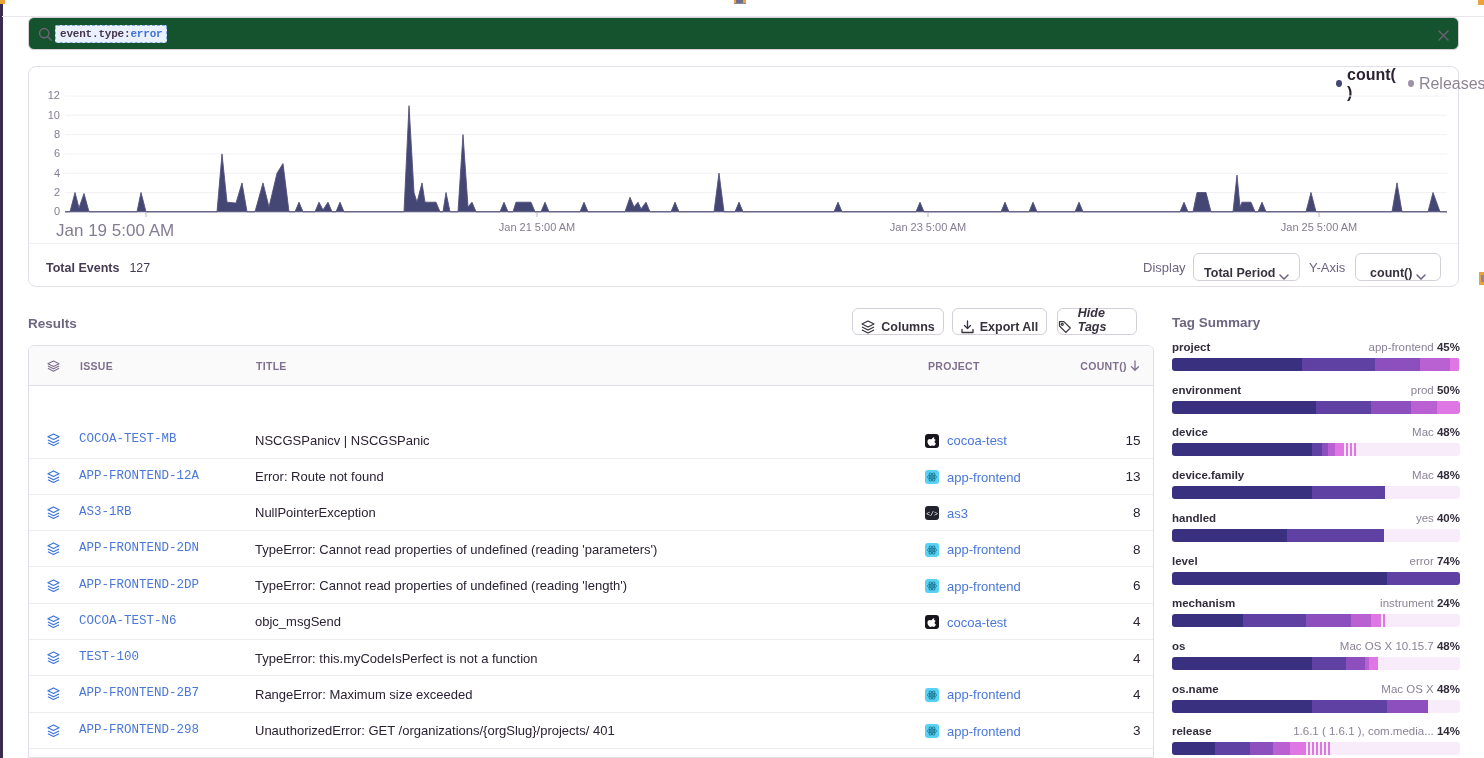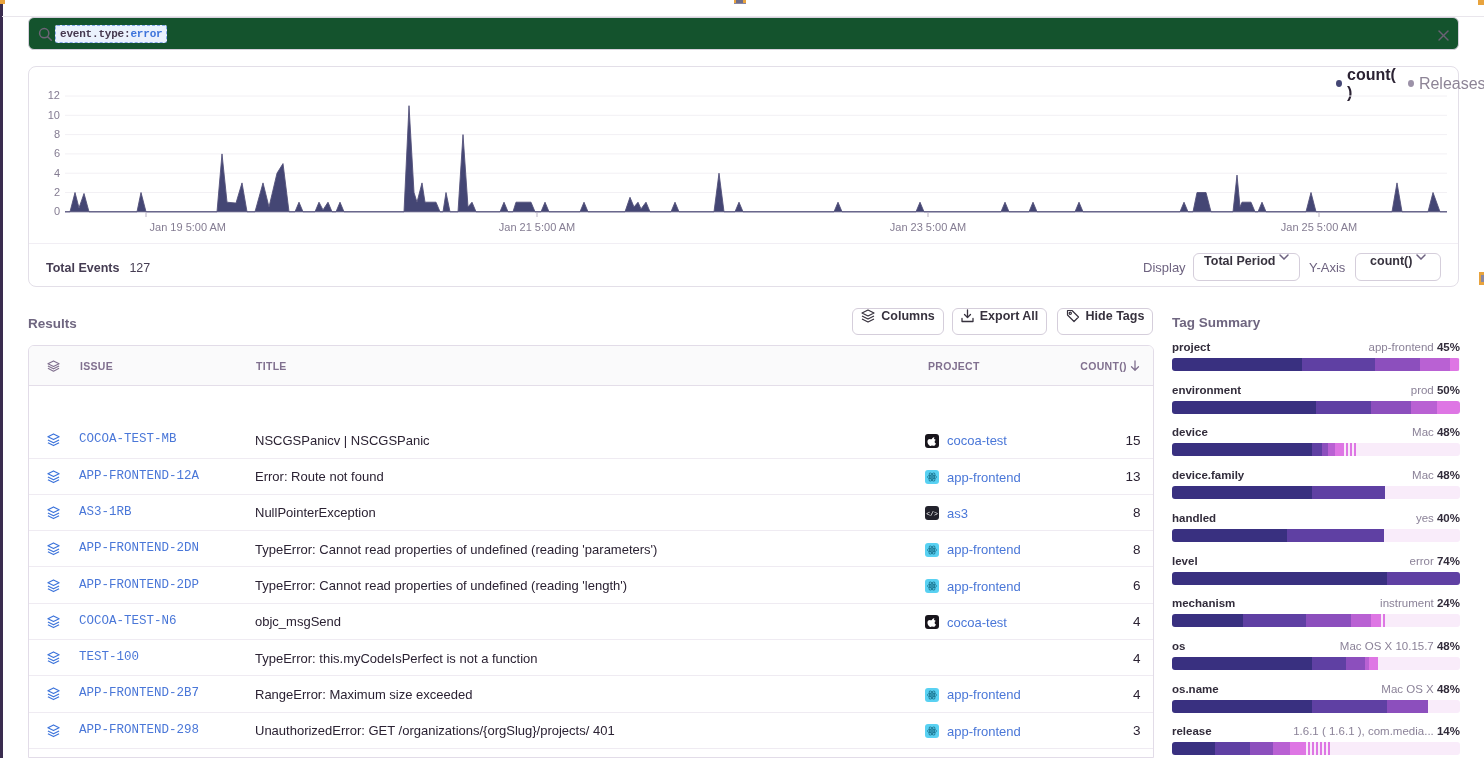--- a/index.html
+++ b/index.html
@@ -1,21 +1,21 @@
 <!DOCTYPE html>
 <html><head>
 <meta charset="utf-8">
 <style>
 * { margin:0; padding:0; box-sizing:border-box; }
 html,body { width:1484px; height:758px; overflow:hidden; background:#fff;
   font-family:"Liberation Sans", sans-serif; position:relative; }
 .abs { position:absolute; }
 .mono { font-family:"Liberation Mono", monospace; }
 .btn { position:absolute; background:#fff; border:1px solid #D5CEDB; border-radius:6px;
-  display:flex; align-items:flex-start; justify-content:center; color:#37323E; font-weight:bold; font-size:12.5px; }
+  display:flex; align-items:flex-end; justify-content:center; color:#37323E; font-weight:bold; font-size:12.5px; }
 
 .hdr { font-size:10.5px; font-weight:bold; color:#80708F; letter-spacing:0.3px; }
 .row { position:absolute; left:0; width:100%; height:36.3px; border-bottom:1px solid #EFEBF2; background:#fff; }
 .bar { width:288px; height:13px; border-radius:3px; overflow:hidden; display:flex; }
 .bar span { display:block; height:100%; }
 </style>
 </head>
 <body>
 
 <div class="abs" style="left:0;top:0;width:2.5px;height:758px;background:#3A2C4F;"></div>
@@ -69,21 +69,21 @@
 </svg>
 
 <div class="abs" style="left:20px;top:90.3px;width:40px;text-align:right;font-size:11px;color:#847C92;line-height:11px;">12</div>
 <div class="abs" style="left:20px;top:109.6px;width:40px;text-align:right;font-size:11px;color:#847C92;line-height:11px;">10</div>
 <div class="abs" style="left:20px;top:128.9px;width:40px;text-align:right;font-size:11px;color:#847C92;line-height:11px;">8</div>
 <div class="abs" style="left:20px;top:148.2px;width:40px;text-align:right;font-size:11px;color:#847C92;line-height:11px;">6</div>
 <div class="abs" style="left:20px;top:167.5px;width:40px;text-align:right;font-size:11px;color:#847C92;line-height:11px;">4</div>
 <div class="abs" style="left:20px;top:186.8px;width:40px;text-align:right;font-size:11px;color:#847C92;line-height:11px;">2</div>
 <div class="abs" style="left:20px;top:206.1px;width:40px;text-align:right;font-size:11px;color:#847C92;line-height:11px;">0</div>
 
-<div class="abs" style="left:66px;top:221px;width:160px;text-align:right;font-size:11px;color:#847C92;">Jan 19 5:00 AM</div>
+<div class="abs" style="left:56px;top:221px;width:160px;text-align:left;font-size:17px;color:#847C92;">Jan 19 5:00 AM</div>
 <div class="abs" style="left:457px;top:221px;width:160px;text-align:center;font-size:11px;color:#847C92;">Jan 21 5:00 AM</div>
 <div class="abs" style="left:848px;top:221px;width:160px;text-align:center;font-size:11px;color:#847C92;">Jan 23 5:00 AM</div>
 <div class="abs" style="left:1239px;top:221px;width:160px;text-align:center;font-size:11px;color:#847C92;">Jan 25 5:00 AM</div>
 
 <div class="abs" style="left:29px;top:243px;width:1429px;height:1px;background:#F1EEF4;"></div>
 <div class="abs" style="left:46px;top:261px;font-size:12.5px;color:#453C52;"><b>Total Events</b><span style="margin-left:10px;">127</span></div>
 <div class="abs" style="left:1143px;top:260px;font-size:13px;color:#6E6380;">Display</div>
 <div class="btn" style="left:1193px;top:253px;width:107px;height:28px;">Total Period&nbsp;<svg width="10" height="6" viewBox="0 0 10 6">
       <path d="M1,1 L5,5 L9,1" fill="none" stroke="#6E6380" stroke-width="1.5" stroke-linecap="round"></path>
     </svg></div>
@@ -102,21 +102,21 @@
       </g>
     </svg>Columns</div>
 <div class="btn" style="left:952px;top:308px;width:95px;height:27px;">
   <svg width="13" height="14" viewBox="0 0 13 14" style="margin-right:6px;">
       <g fill="none" stroke="#37323E" stroke-width="1.3" stroke-linecap="round" stroke-linejoin="round">
         <path d="M6.5 1 L6.5 8"></path>
         <path d="M3.5 5.5 L6.5 8.5 L9.5 5.5"></path>
         <path d="M1 9.5 L1 12.5 L12 12.5 L12 9.5"></path>
       </g>
     </svg>Export All</div>
-<div class="btn" style="left:1057px;top:308px;width:96px;height:27px;">
+<div class="btn" style="left:1057px;top:308px;width:80px;height:27px;font-style:italic;">
   <svg width="14" height="14" viewBox="0 0 14 14" style="margin-right:6px;">
       <g fill="none" stroke="#37323E" stroke-width="1.2" stroke-linejoin="round">
         <path d="M1.5 1.5 L6 1.5 L12.5 8 L8 12.5 L1.5 6 Z"></path>
         <circle cx="4.3" cy="4.3" r="1.1"></circle>
       </g>
     </svg>Hide Tags</div>
 
 <div id="tbl" class="abs" style="left:28px;top:345px;width:1126px;height:413px;border:1px solid #E2DCE8;border-radius:6px 6px 0 0;background:#fff;overflow:hidden;">
   <div style="height:40px;background:#FAFAFB;border-bottom:1px solid #E4DEE9;position:relative;">
     <svg class="abs" style="left:18px;top:14px;" width="13" height="13" viewBox="0 0 14 14">

